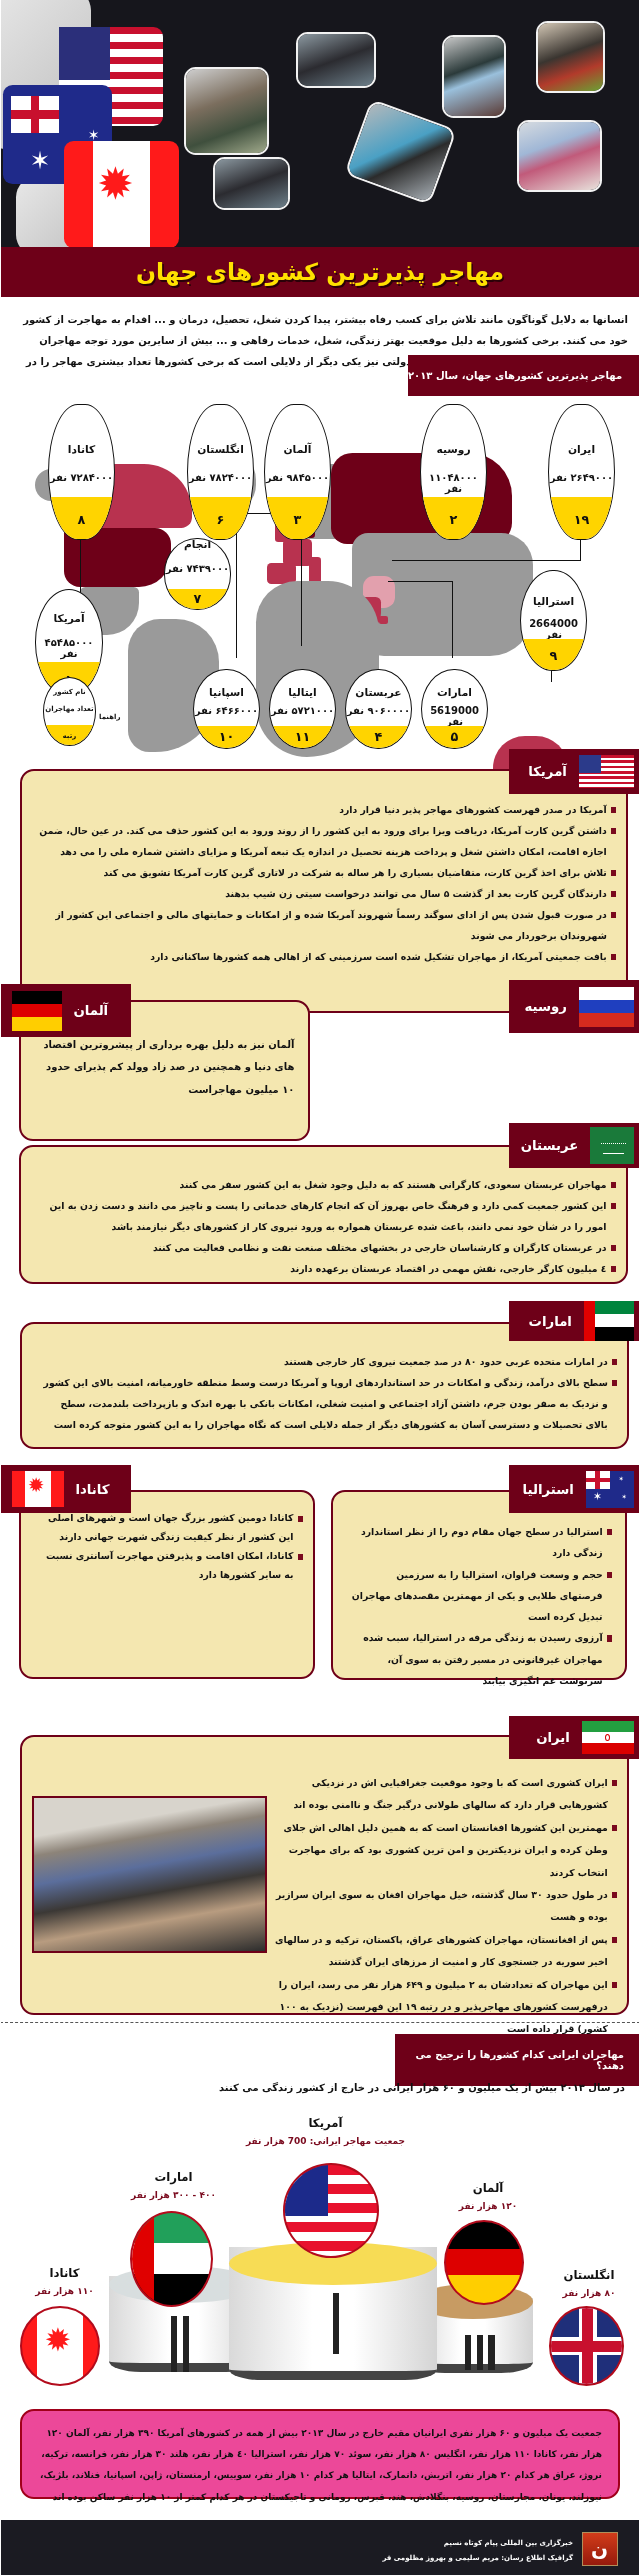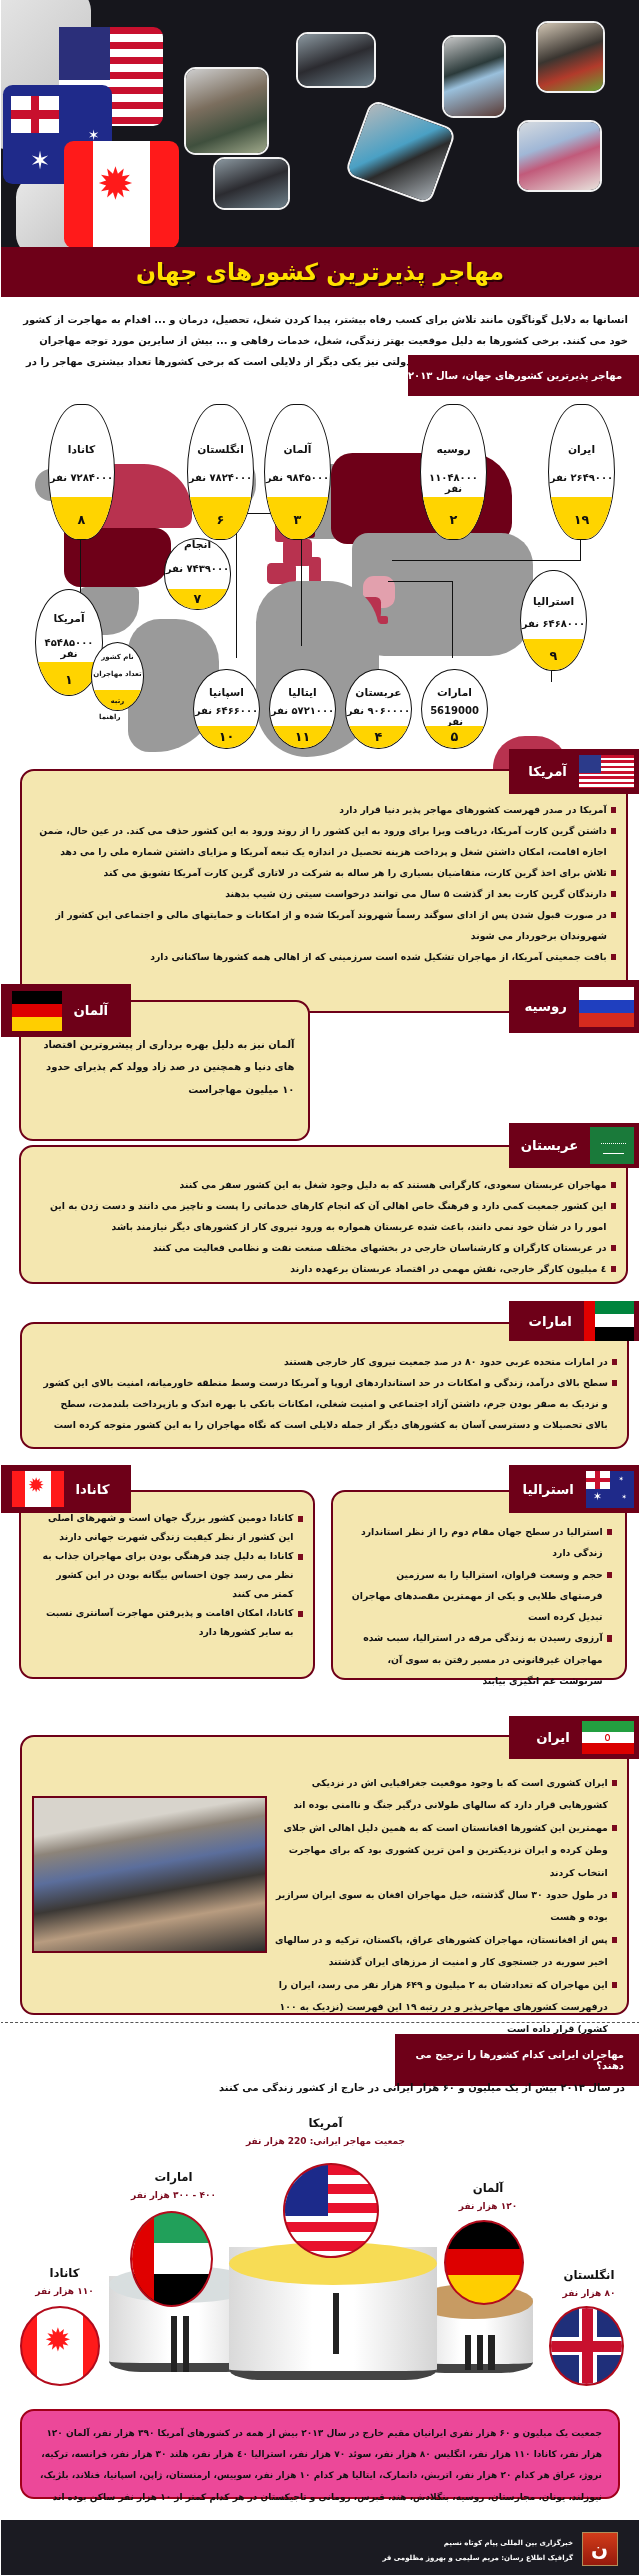--- a/index.html
+++ b/index.html
@@ -199,21 +199,21 @@
 
   <div class="bubble" style="left:35px;top:589px;width:68px;height:107px;border-radius:34px/53px;">
     <div class="name" style="top:22.4px">آمریکا</div>
     <div class="count" style="top:47px">۴۵۴۸۵۰۰۰ نفر</div>
     <div class="rank-zone" style="height:33px"></div>
     <div class="rank" style="bottom:8.5px">۱</div>
   </div>
 
   <div class="bubble" style="left:520px;top:570px;width:67px;height:101px;border-radius:33px/51px;">
     <div class="name" style="top:23.5px">استرالیا</div>
-    <div class="count" style="top:47px">۶۴۶۸۰۰۰ نفر</div>
+    <div class="count" style="top:47px">2664000 نفر</div>
     <div class="rank-zone" style="height:31px"></div>
     <div class="rank" style="bottom:7.5px">۹</div>
   </div>
 
   <div class="bubble" style="left:193px;top:669px;width:67px;height:80px;border-radius:33px/40px;">
     <div class="name" style="top:16px">اسپانیا</div>
     <div class="count" style="top:35px">۶۴۶۶۰۰۰ نفر</div>
     <div class="rank-zone" style="height:22.4px"></div>
     <div class="rank" style="bottom:4.3px">۱۰</div>
   </div>
@@ -229,21 +229,21 @@
     <div class="rank-zone" style="height:22.4px"></div>
     <div class="rank" style="bottom:4.3px">۴</div>
   </div>
   <div class="bubble" style="left:421px;top:669px;width:67px;height:80px;border-radius:33px/40px;">
     <div class="name" style="top:16px">امارات</div>
     <div class="count" style="top:35px">5619000 نفر</div>
     <div class="rank-zone" style="height:22.4px"></div>
     <div class="rank" style="bottom:4.3px">۵</div>
   </div>
 
-  <div class="bubble" style="left:43px;top:642px;width:53px;height:69px;border-radius:27px/35px;margin-left:48px;">
+  <div class="bubble" style="left:43px;top:677px;width:53px;height:69px;border-radius:27px/35px;">
     <div class="name" style="top:9.6px;font-size:7px;">نام کشور</div>
     <div class="count" style="top:27px;font-size:7px;">تعداد مهاجران</div>
     <div class="rank-zone" style="height:20px"></div>
     <div class="rank" style="bottom:5.3px;font-size:7px;">رتبه</div>
   </div>
   <div style="position:absolute;left:99px;top:713px;font-size:7px;font-weight:bold;">راهنما</div>
 
   <div class="card" style="top:769px;left:20px;width:608px;height:244px;">
     <ul class="bullets" style="top:28px;right:9.6px;width:581px;">
       <li>آمریکا در صدر فهرست کشورهای مهاجر پذیر دنیا قرار دارد</li>
@@ -270,21 +270,21 @@
     <p class="para" style="top:32px;right:13.3px;width:261px;">آلمان نیز به دلیل بهره برداری از پیشروترین اقتصاد های دنیا و همچنین در صد زاد وولد کم پذیرای حدود ۱۰ میلیون مهاجراست</p>
   </div>
   <div class="card-tab" style="top:984px;left:0;width:131px;height:53px;justify-content:flex-start;flex-direction:row-reverse;">
     <div class="flag" style="width:50px;height:40px;background:linear-gradient(180deg,#000 0 33%,#dd0000 33% 66%,#ffce00 66%);"></div>
     <span class="tab-label">آلمان</span>
   </div>
 
   <div class="card" style="top:1145px;left:18.7px;width:609px;height:139px;">
     <ul class="bullets" style="top:27px;right:9.6px;width:581px;">
       <li>مهاجران عربستان سعودی، کارگرانی هستند که به دلیل وجود شغل به این کشور سفر می کنند</li>
-      <li>این کشور جمعیت کمی دارد و فرهنگ خاص اهالی آن که انجام کارهای خدماتی را پست و ناچیز می دانند و دست زدن به این امور را در شأن خود نمی دانند، باعث شده عربستان همواره به ورود نیروی کار از کشورهای دیگر نیازمند باشد</li>
+      <li>این کشور جمعیت کمی دارد و فرهنگ خاص بهروز آن که انجام کارهای خدماتی را پست و ناچیز می دانند و دست زدن به این امور را در شأن خود نمی دانند، باعث شده عربستان همواره به ورود نیروی کار از کشورهای دیگر نیازمند باشد</li>
       <li>در عربستان کارگران و کارشناسان خارجی در بخشهای مختلف صنعت نفت و نظامی فعالیت می کنند</li>
       <li>٤ میلیون کارگر خارجی، نقش مهمی در اقتصاد عربستان برعهده دارند</li>
     </ul>
   </div>
   <div class="card-tab" style="top:1123px;right:0;width:131px;">
     <div class="flag" style="width:48px;height:37px;background:#1a7a3a;">
       <div style="position:absolute;left:10.7px;top:7.5px;width:25.6px;height:9.6px;border-bottom:1.1px dotted #fff;"></div>
       <div style="position:absolute;left:12.8px;top:25.6px;width:21.3px;height:1.6px;background:#fff;"></div>
     </div>
     <span class="tab-label">عربستان</span>
@@ -299,21 +299,20 @@
   <div class="card-tab" style="top:1301px;right:0;width:131px;height:40px;">
     <div class="flag" style="width:50px;height:40px;background:linear-gradient(180deg,#00843d 0 33%,#fff 33% 66%,#000 66%);">
       <div style="position:absolute;left:0;top:0;width:11.7px;height:100%;background:#e00000;"></div>
     </div>
     <span class="tab-label">امارات</span>
   </div>
 
   <div class="card" style="top:1490px;left:18.7px;width:296px;height:189px;">
     <ul class="bullets" style="top:16px;right:9.6px;width:261px;line-height:19px;">
       <li>کانادا دومین کشور بزرگ جهان است و شهرهای اصلی این کشور از نظر کیفیت زندگی شهرت جهانی دارند</li>
-      <li>کانادا به دلیل چند فرهنگی بودن برای مهاجران جذاب به نظر می رسد چون احساس بیگانه بودن در این کشور کمتر می کنند</li>
       <li>کانادا، امکان اقامت و پذیرفتن مهاجرت آسانتری نسبت به سایر کشورها دارد</li>
     </ul>
   </div>
   <div class="card-tab" style="top:1465px;left:0;width:131px;height:48px;flex-direction:row-reverse;justify-content:flex-start;">
     <div class="flag" style="width:52px;height:36px;background:linear-gradient(90deg,#ff1a1a 0 25%,#fff 25% 75%,#ff1a1a 75%);">
       <div style="position:absolute;left:16px;top:4.3px;color:#ff1a1a;font-size:20px;line-height:1;">✹</div>
     </div>
     <span class="tab-label">کانادا</span>
   </div>
 
@@ -354,21 +353,21 @@
   </div>
 
   <div class="dash"></div>
   <div class="sec-header" style="top:2034px;left:395px;width:245px;height:52px;font-size:10px;">
     <span>مهاجران ایرانی کدام کشورها را ترجیح می دهند؟</span>
   </div>
   <p style="position:absolute;top:2082px;right:15px;font-weight:bold;font-size:10px;">در سال ۲۰۱۳ بیش از یک میلیون و ۶۰ هزار ایرانی در خارج از کشور زندگی می کنند</p>
 
   <div class="podium-label" style="top:2116px;left:235px;width:181px;">
     <div class="pn">آمریکا</div>
-    <div class="pv">جمعیت مهاجر ایرانی: 220 هزار نفر</div>
+    <div class="pv">جمعیت مهاجر ایرانی: 700 هزار نفر</div>
   </div>
   <div class="podium-label" style="top:2170px;left:128px;width:91px;">
     <div class="pn">امارات</div>
     <div class="pv">۴۰۰ - ۳۰۰ هزار نفر</div>
   </div>
   <div class="podium-label" style="top:2181px;left:448px;width:80px;">
     <div class="pn">آلمان</div>
     <div class="pv">۱۲۰ هزار نفر</div>
   </div>
   <div class="podium-label" style="top:2266px;left:27px;width:75px;">

